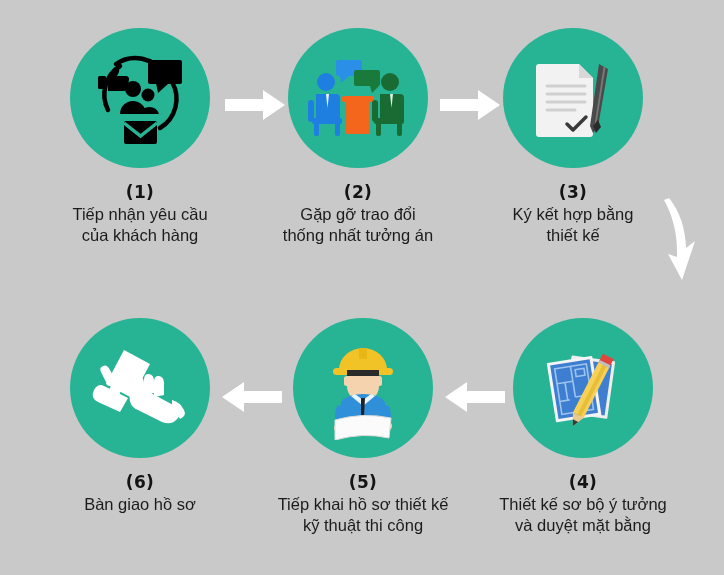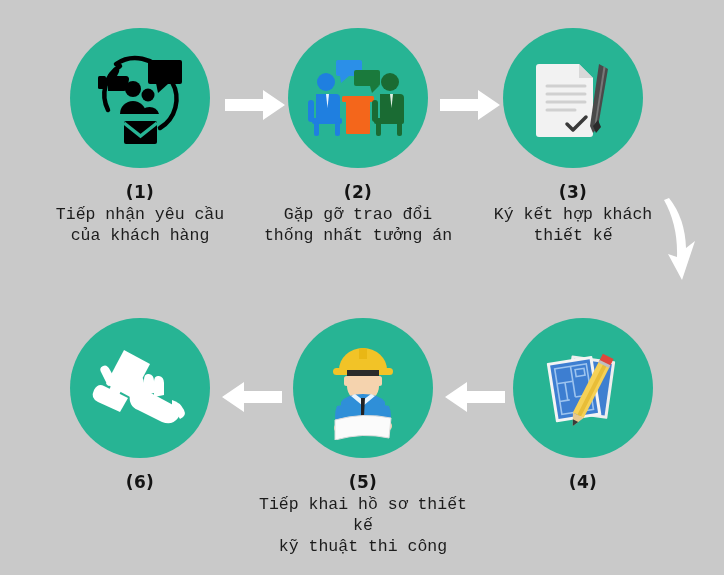--- a/index.html
+++ b/index.html
@@ -21,21 +21,21 @@
     display:flex;align-items:center;justify-content:center;
   }
   .circle svg{display:block;}
   .num{
     font-weight:bold;font-size:17px;color:#141414;
     margin-top:14px;letter-spacing:.3px;
   }
   .label{
     font-size:16.5px;color:#1c1c1c;line-height:1.28;
     margin-top:2px;white-space:pre-line;
-    font-family:Liberation Mono, monospace;
+    font-family:Liberation Sans, sans-serif;
   }
 
   
   #step1{left:25px;top:28px;}
   #step2{left:243px;top:28px;}
   #step3{left:458px;top:28px;}
   #step6{left:25px;top:318px;}
   #step5{left:248px;top:318px;}
   #step4{left:468px;top:318px;}
 
@@ -142,21 +142,21 @@
         <path d="M44,76 l6,6 l13,-13" stroke="#3a3a3a" stroke-width="3.5" fill="none" stroke-linecap="round" stroke-linejoin="round"></path>
 
         <g>
           <path d="M76,16 l9,5 l-10,58 l-5,6 l-3,-7 z" fill="#4a4a4a"></path>
           <path d="M80.5,18.6 l2,1 l-9,56 l-2,2 z" fill="#777"></path>
           <path d="M70,78 l5,-6 l3,7 l-5,6 z" fill="#2a2a2a"></path>
         </g>
       </svg>
     </div>
     <div class="num">(3)</div>
-    <div class="label">Ký kết hợp khách
+    <div class="label">Ký kết hợp bằng
 thiết kế</div>
   </div>
 
   <div class="step" id="step4">
     <div class="circle">
       <svg width="100" height="100" viewBox="0 0 100 100">
 
         <g transform="rotate(8 55 52)">
           <rect x="34" y="20" width="44" height="58" rx="1" fill="#eeeeee"></rect>
           <rect x="37" y="23" width="38" height="52" fill="#3f7fd0"></rect>
@@ -180,20 +180,22 @@
           <rect x="53" y="22" width="12" height="58" fill="#f5d157"></rect>
           <rect x="58" y="22" width="4" height="58" fill="#e8bd38"></rect>
           <rect x="53" y="14" width="12" height="9" fill="#e0473c"></rect>
           <rect x="53" y="21" width="12" height="3" fill="#bfbfbf"></rect>
           <path d="M53,80 l6,12 l6,-12 z" fill="#e8c98e"></path>
           <path d="M56,86 l3,6 l3,-6 z" fill="#3a3a3a"></path>
         </g>
       </svg>
     </div>
     <div class="num">(4)</div>
+    <div class="label">Thiết kế sơ bộ ý tưởng
+và duyệt mặt bằng</div>
   </div>
 
   <div class="step" id="step5">
     <div class="circle">
       <svg width="104" height="104" viewBox="0 0 104 104">
 
         <path d="M28,34 a24,22 0 0 1 48,0 z" fill="#f2c327"></path>
         <rect x="22" y="32" width="60" height="7" rx="3.5" fill="#f2c327"></rect>
         <path d="M48,13 q4,-2 8,0 l0,10 h-8 z" fill="#e9b715"></path>
 
@@ -234,20 +236,21 @@
         <g fill="#ffffff">
           <path d="M48,44 q0,-7 5,-6 q5,1 5,7 l0,10 l-10,2 z"></path>
           <path d="M58,42 q0,-7 5,-6 q5,1 5,7 l0,12 l-10,2 z"></path>
           <path d="M68,44 q0,-7 5,-6 q5,1 5,7 l0,12 l-10,2 z"></path>
           <path d="M44,56 q-2,12 8,16 l24,12 q10,4 16,-4 q5,-7 -3,-12 l-26,-14 z"></path>
           <path d="M86,62 q8,2 12,10 q3,6 -4,9 l-8,-13 z"></path>
         </g>
       </svg>
     </div>
     <div class="num">(6)</div>
+    <div class="label">Bàn giao hồ sơ</div>
   </div>
 
   <div class="arrow" id="arrow-1-2">
     <svg width="62" height="34" viewBox="0 0 62 34">
       <path d="M0,11 h38 v-9 l22,15 l-22,15 v-9 h-38 z" fill="#ffffff"></path>
     </svg>
   </div>
 
   <div class="arrow" id="arrow-2-3">
     <svg width="62" height="34" viewBox="0 0 62 34">

